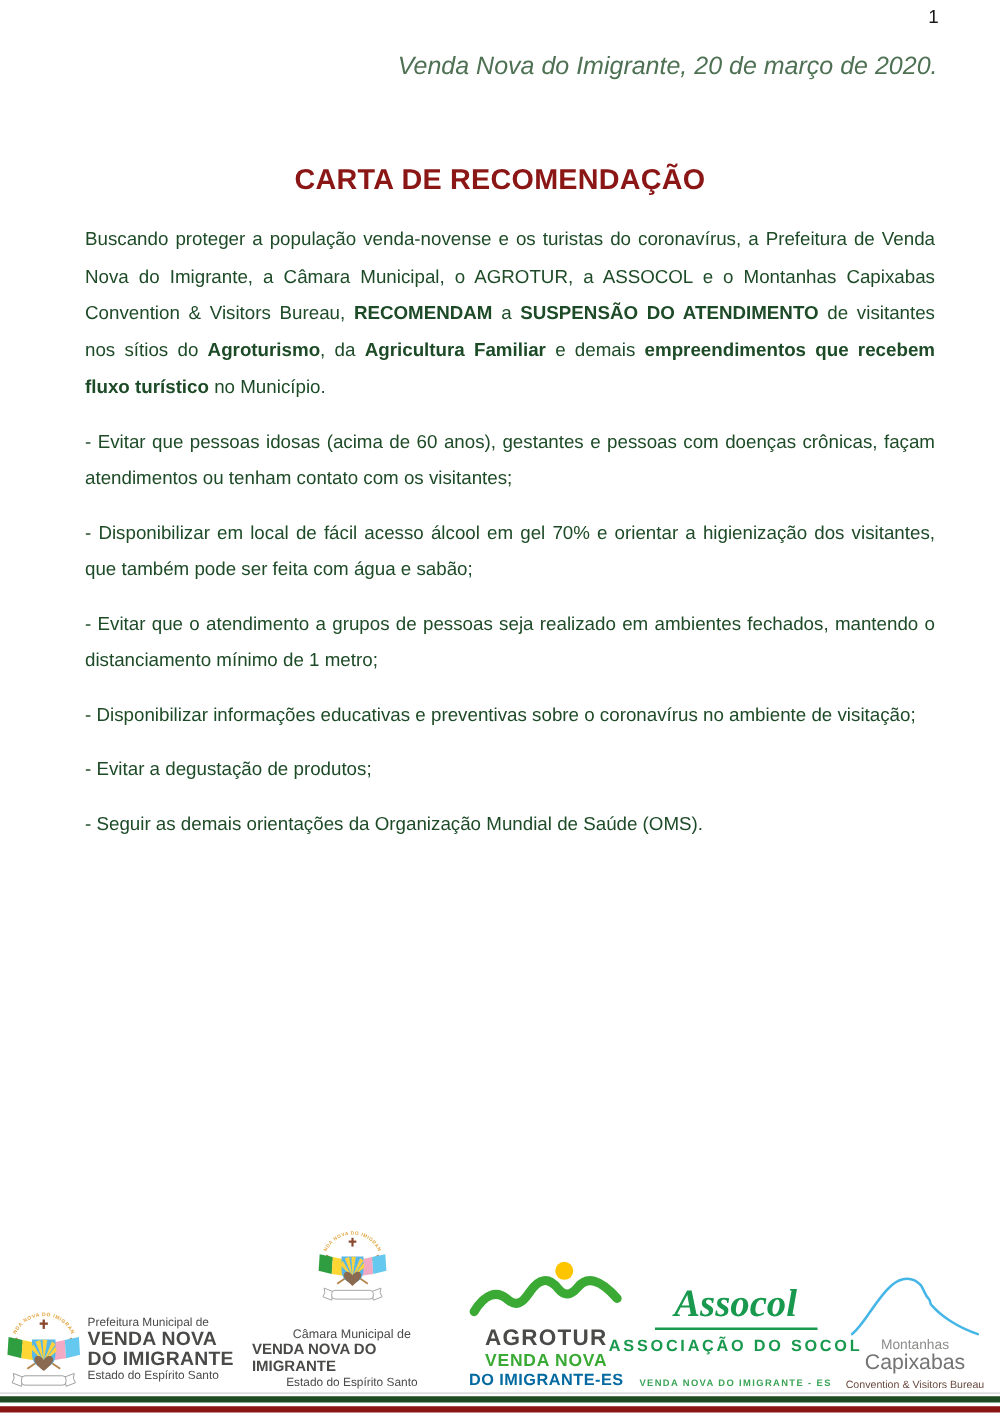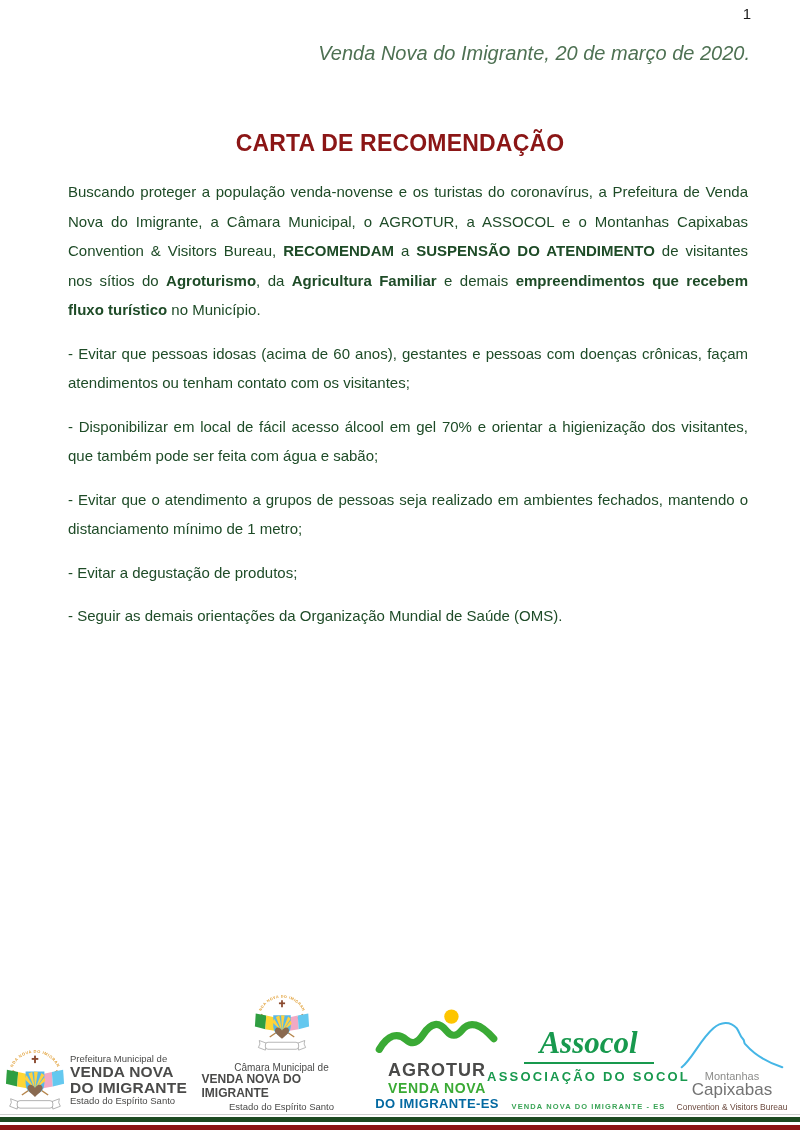--- a/index.html
+++ b/index.html
@@ -27,21 +27,21 @@
   .logo-montanhas{width:126px;}
 
   .crest{width:60px;height:64px;flex:0 0 auto;}
   .crest-sm{width:56px;height:60px;}
   .arc-text{font-size:4.3px;font-weight:bold;fill:#e2a23b;letter-spacing:0.55px;}
 
   .pref-text{display:flex;flex-direction:column;align-items:flex-start;line-height:1.1;}
   .small-gray{font-size:9.5px;color:#4a4a49;}
   .big-gray{font-size:15.5px;font-weight:bold;color:#4a4a49;line-height:1.02;letter-spacing:0.2px;}
 
-  .camara-dept{font-size:10px;color:#4a4a49;margin-top:9px;}
+  .camara-dept{font-size:10px;color:#4a4a49;margin-top:19px;}
   .camara-city{font-size:12px;font-weight:bold;color:#4a4a49;line-height:1.15;}
   .camara-state{font-size:9.5px;color:#4a4a49;}
 
   .agro-mtn{width:128px;height:50px;}
   .agro-name{font-size:18px;font-weight:bold;color:#4a4a49;letter-spacing:1px;margin-top:4px;line-height:1.05;}
   .agro-green{font-size:14px;font-weight:bold;color:#3aaa35;letter-spacing:0.6px;line-height:1.15;}
   .agro-red{font-size:13px;font-weight:bold;color:#0369a1;letter-spacing:0.4px;line-height:1.2;}
 
   .assocol-name{font-family:"Liberation Serif",serif;font-style:italic;font-weight:bold;
     font-size:31px;color:#18994e;line-height:1;}
@@ -71,20 +71,21 @@
 
   <div class="date-line">Venda Nova do Imigrante, 20 de março de 2020.</div>
 
   <div class="letter-title">CARTA DE RECOMENDAÇÃO</div>
 
   <div class="letter-body">
       <p class="para"><span>Buscando proteger a população venda-novense e os turistas do coronavírus, a Prefeitura de Venda Nova do Imigrante, a Câmara Municipal, o AGROTUR, a ASSOCOL e o Montanhas Capixabas Convention &amp; Visitors Bureau, </span><strong>RECOMENDAM</strong><span> a </span><strong>SUSPENSÃO DO ATENDIMENTO</strong><span> de visitantes nos sítios do </span><strong>Agroturismo</strong><span>, da </span><strong>Agricultura Familiar</strong><span> e demais </span><strong>empreendimentos que recebem fluxo turístico</strong><span> no Município.</span></p>
       <p class="para"><span>- Evitar que pessoas idosas (acima de 60 anos), gestantes e pessoas com doenças crônicas, façam atendimentos ou tenham contato com os visitantes;</span></p>
       <p class="para"><span>- Disponibilizar em local de fácil acesso álcool em gel 70% e orientar a higienização dos visitantes, que também pode ser feita com água e sabão;</span></p>
       <p class="para"><span>- Evitar que o atendimento a grupos de pessoas seja realizado em ambientes fechados, mantendo o distanciamento mínimo de 1 metro;</span></p>
+      <p class="para"><span>- Disponibilizar informações educativas e preventivas sobre o coronavírus no ambiente de visitação;</span></p>
       <p class="para"><span>- Evitar a degustação de produtos;</span></p>
       <p class="para"><span>- Seguir as demais orientações da Organização Mundial de Saúde (OMS).</span></p>
     </div>
 
   <div class="footer">
 
     <div class="logo logo-prefeitura">
       <svg class="crest" viewBox="0 0 64 68" aria-hidden="true">
         <defs>
             <path id="arcA" d="M 8 21 A 26 26 0 0 1 56 21" fill="none"></path>

